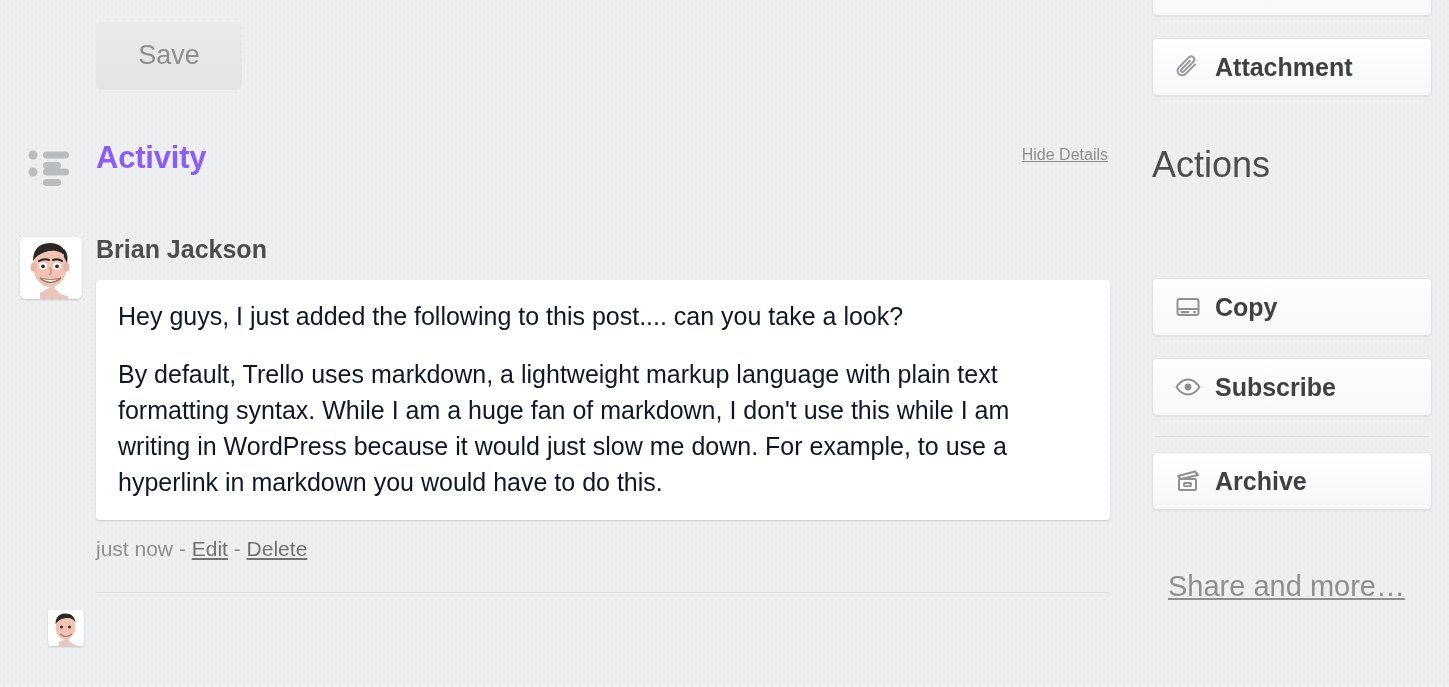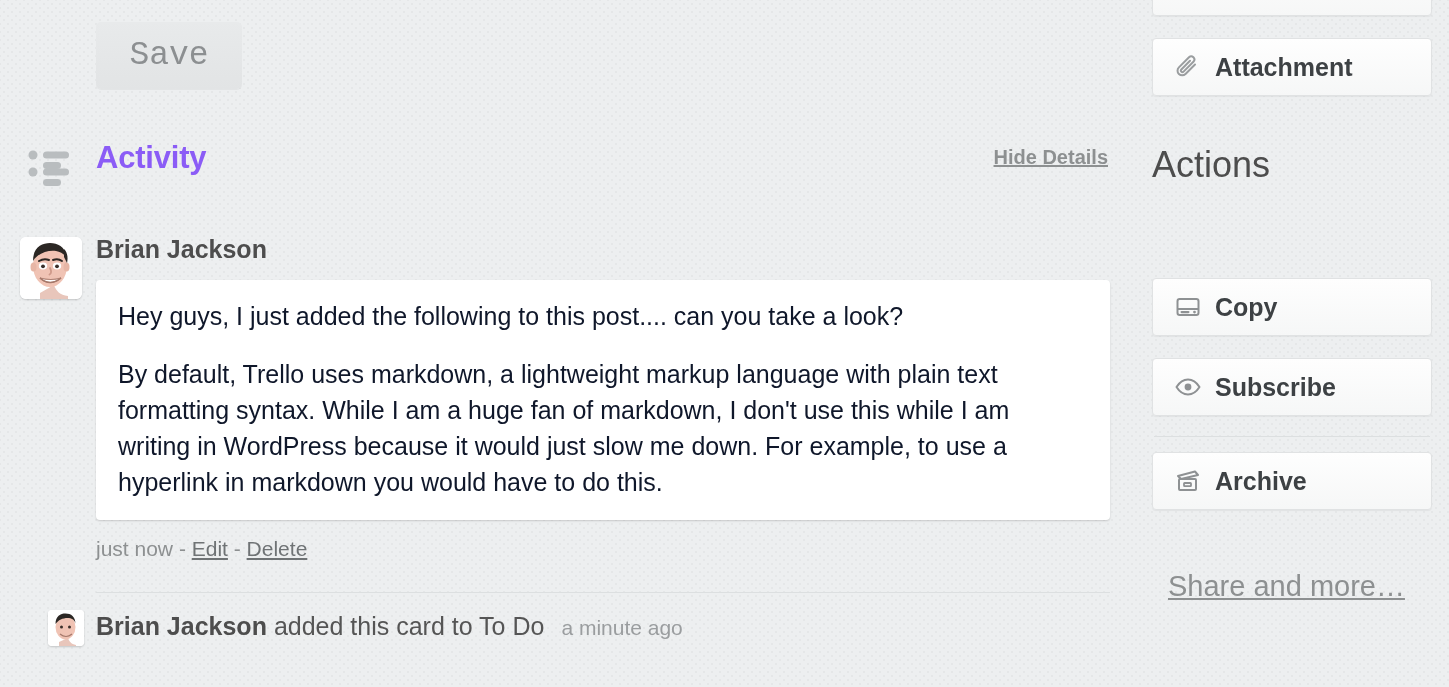--- a/index.html
+++ b/index.html
@@ -39,22 +39,22 @@
   .save-button {
     position: absolute;
     left: 96px;
     top: 22px;
     width: 146px;
     height: 67px;
     border: none;
     border-radius: 5px;
     background: linear-gradient(to bottom, #e8eaeb 0%, #e2e4e5 100%);
     color: #8c8f91;
-    font-family: Liberation Mono, monospace;
-    font-size: 33px;
+    font-family: Liberation Sans, sans-serif;
+    font-size: 27px;
     line-height: 67px;
     text-align: center;
     padding: 0;
     cursor: default;
     box-shadow: 0 1px 0 rgba(0,0,0,0.04);
   }
 
   .activity-header {
     position: absolute;
     left: 0;
@@ -75,25 +75,24 @@
     top: 0;
     font-size: 31px;
     font-weight: bold;
     color: #8b5cf6;
     letter-spacing: -0.2px;
   }
   .hide-details {
     position: absolute;
     right: 12px;
     top: 6px;
-    font-size: 20px;
+    font-size: 16px;
     color: #8d9091;
     text-decoration: underline;
     cursor: pointer;
-    font-weight: bold;
   }
 
   
   .comment {
     position: absolute;
     left: 0;
     top: 232px;
     width: 1140px;
   }
   .avatar {
@@ -352,25 +351,20 @@
         <svg viewBox="0 0 36 36" xmlns="http://www.w3.org/2000/svg">
           <rect width="36" height="36" fill="#ffffff"></rect>
           <path d="M20 28 C21 31 23 34 28 35 L28 36 L11 36 L11 32 Z" fill="#e8c6bb"></path>
           <ellipse cx="17.5" cy="17" rx="10" ry="12.5" fill="#f0c3b4"></ellipse>
           <path d="M7.5 14 C7.5 6 12.5 3.5 17.5 3.5 C23 3.5 27.5 6.5 27.5 14 C27.5 11 24.5 8.5 21 8 C16 7.5 10.5 9.5 7.5 14 Z" fill="#2b2724"></path>
           <circle cx="13.5" cy="17" r="1.5" fill="#3a2f2a"></circle>
           <circle cx="21.5" cy="17" r="1.5" fill="#3a2f2a"></circle>
           <path d="M12 24 q6 5 12 0" stroke="#a5786a" stroke-width="1.2" fill="none"></path>
         </svg>
       </span>
-      <span class="entry-text">
-        <b>Brian Jackson</b>
-        <span>added this card to To Do</span>
-        <span class="entry-time">a minute ago</span>
-      </span>
     </div>
   </div>
 
   <div class="sidebar">
 
     <button class="side-btn btn-top-partial"></button>
 
     <button class="side-btn btn-attachment">
       <span class="ico">
         <svg viewBox="0 0 26 26" xmlns="http://www.w3.org/2000/svg" fill="none" stroke="#9a9d9f" stroke-width="2" stroke-linecap="round" stroke-linejoin="round">

